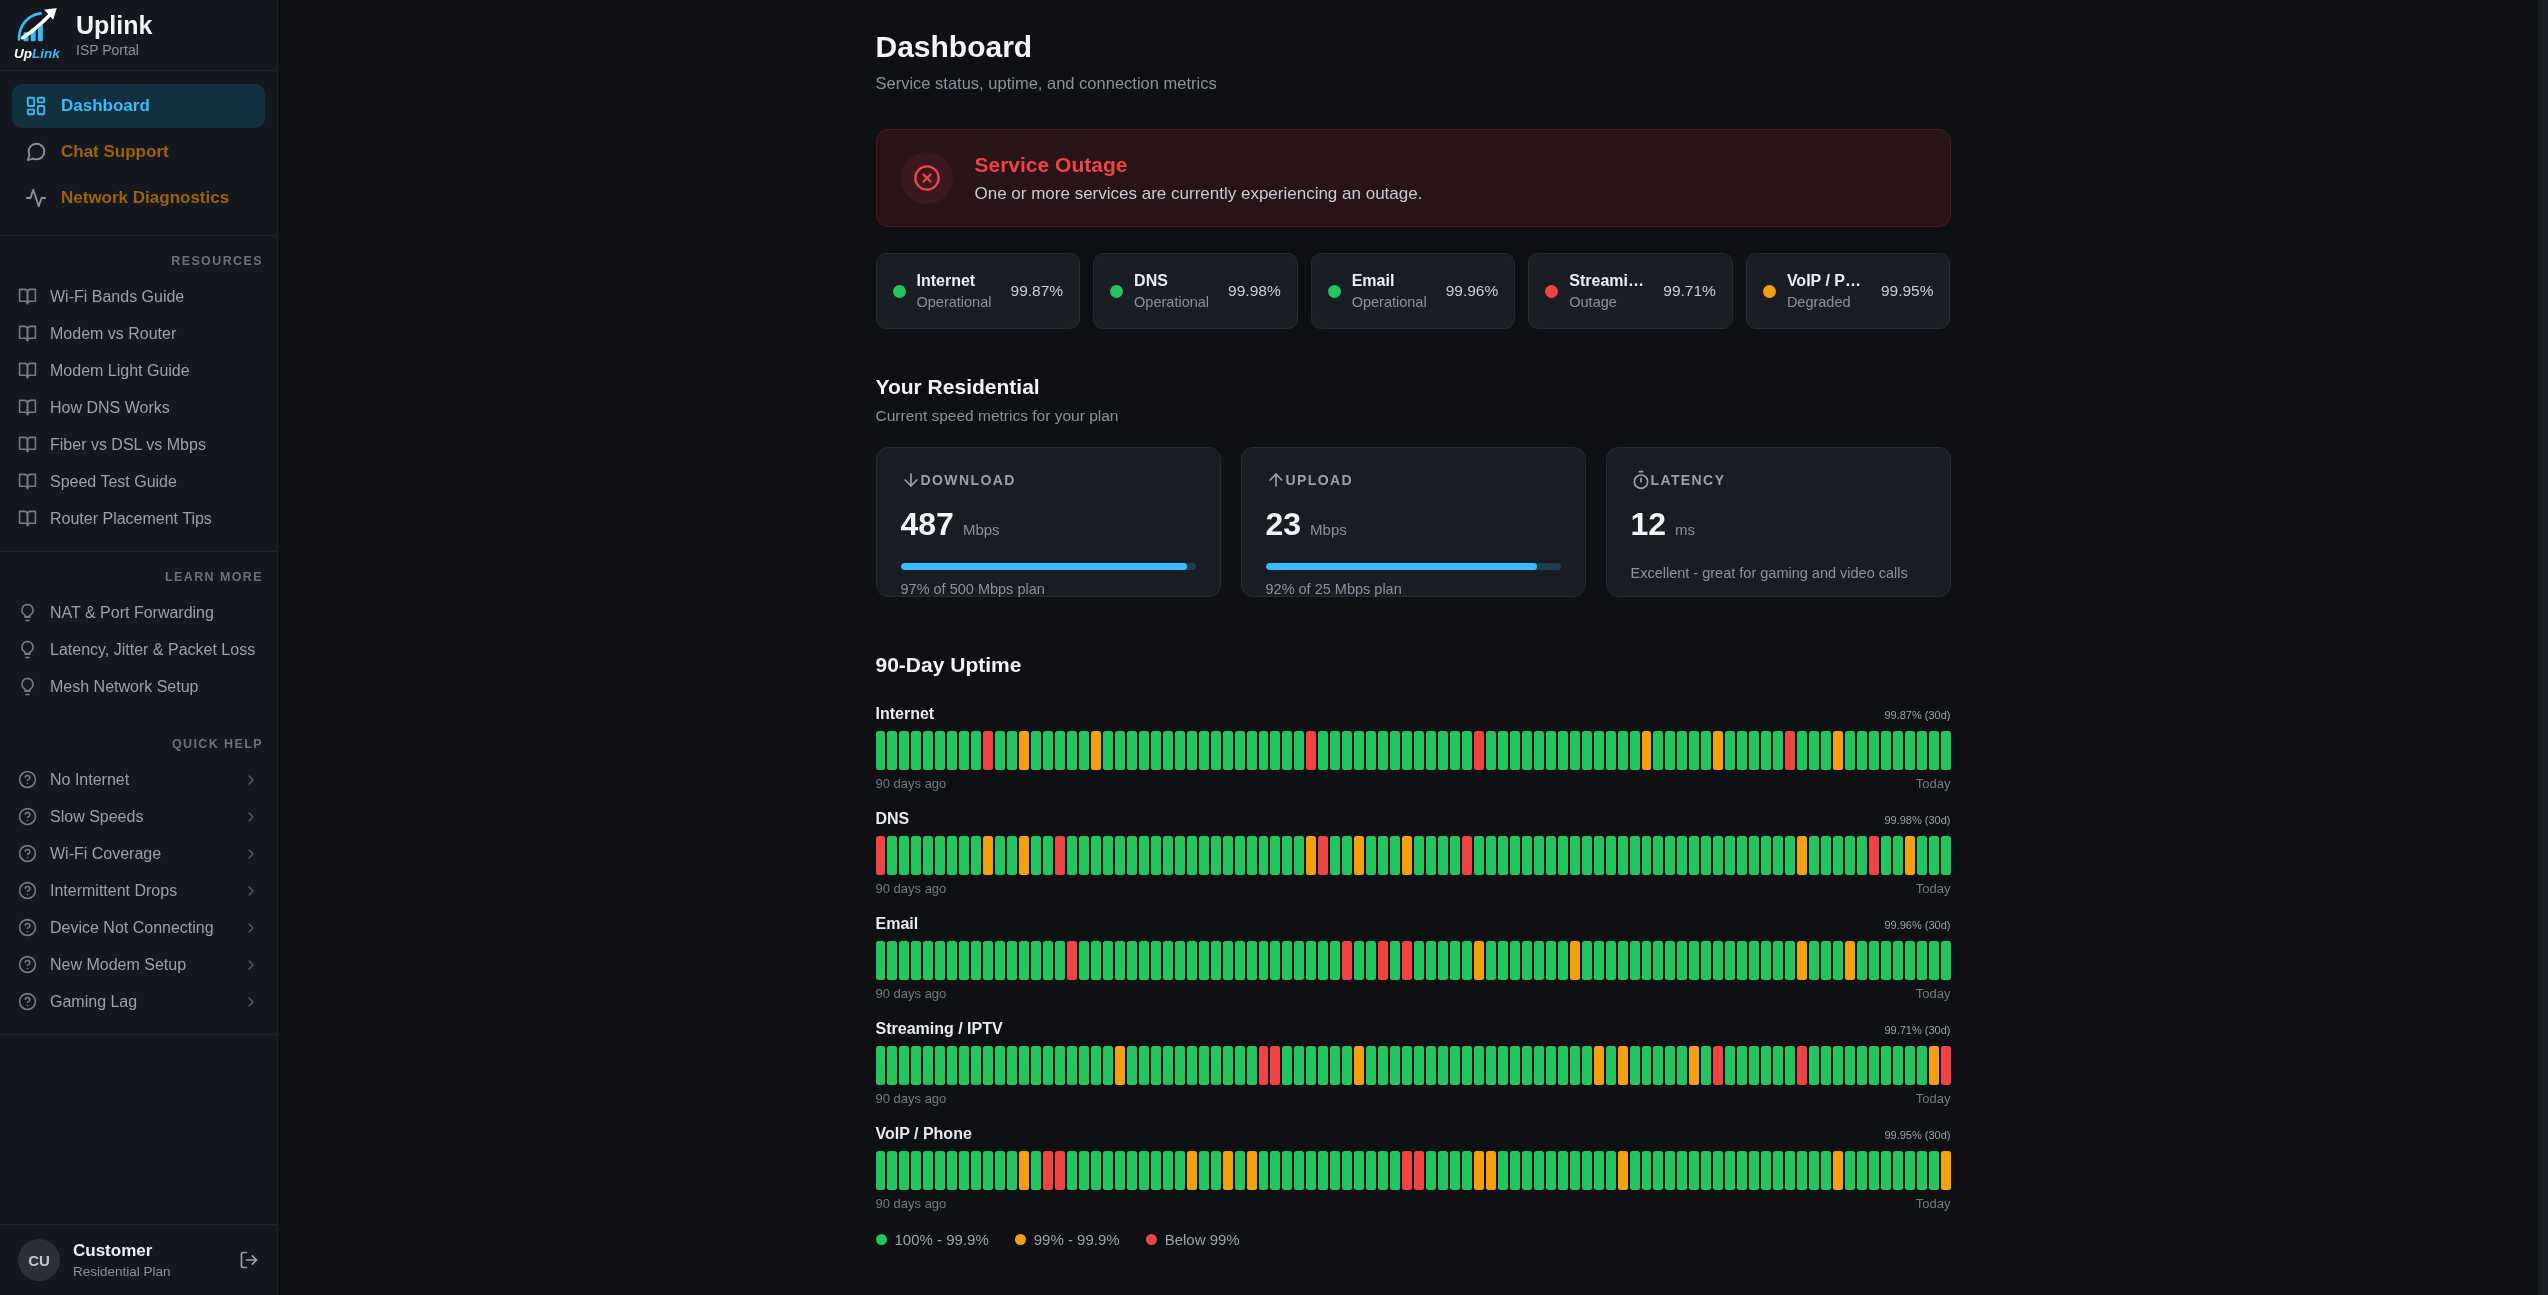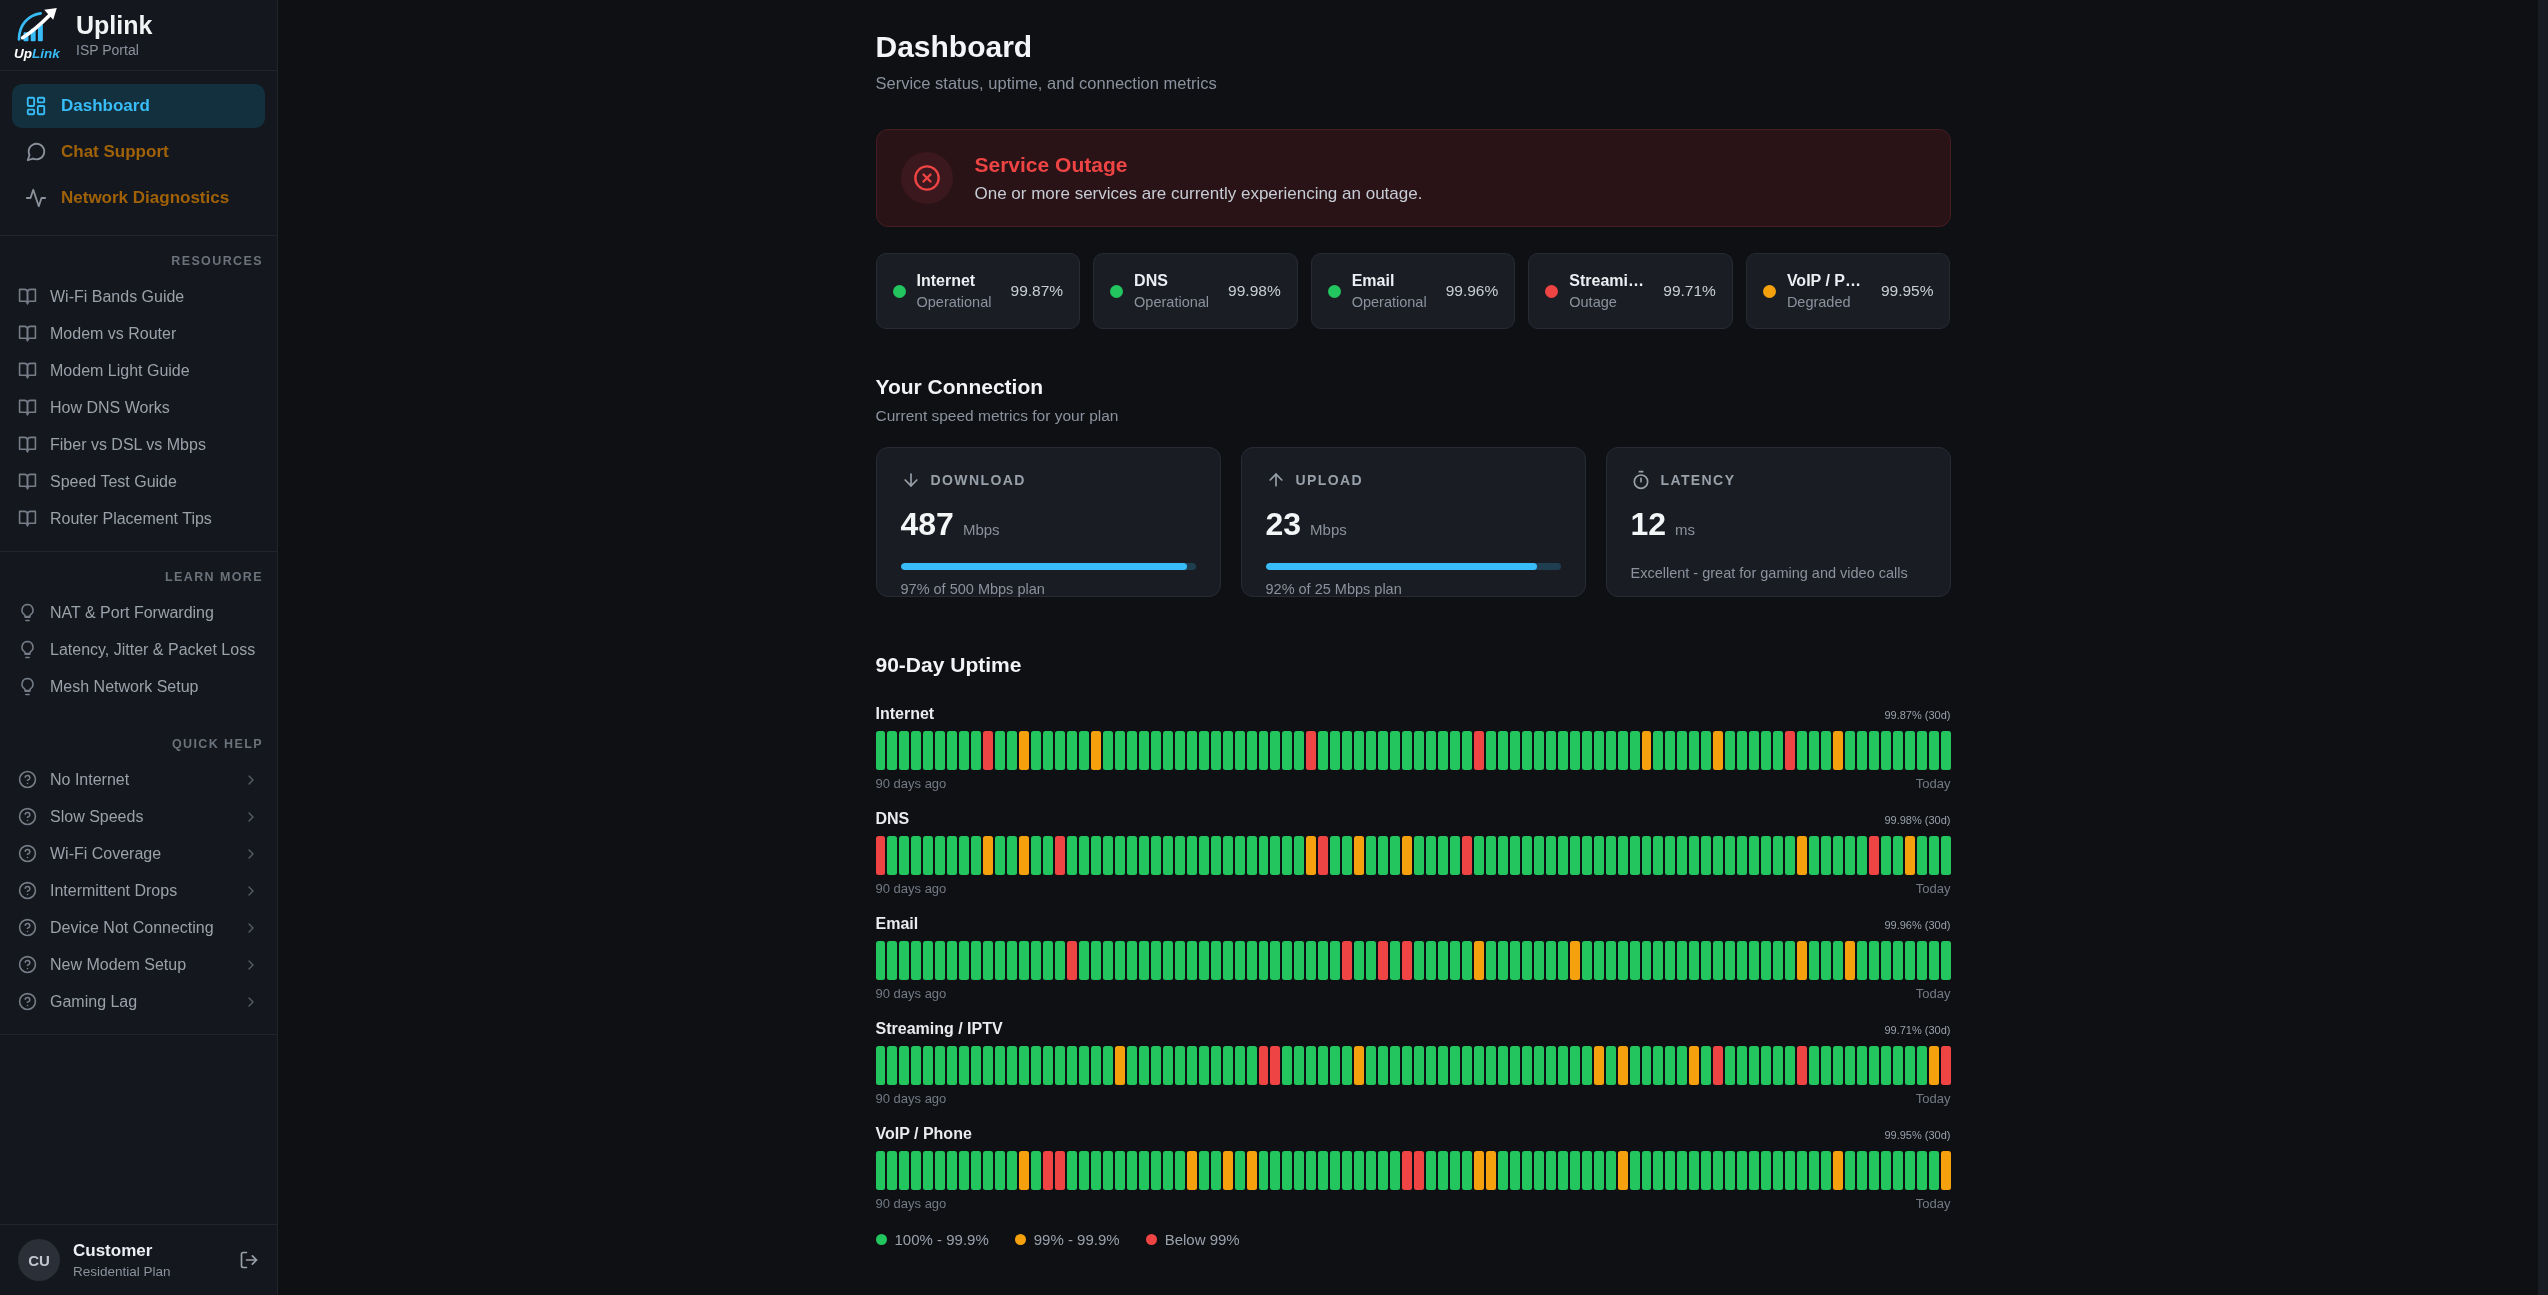--- a/index.html
+++ b/index.html
@@ -95,21 +95,21 @@
   .sc-pct { font-size:15.5px; color:#c9ced6; flex-shrink:0; }
 
   .sec-title { font-size:21px; font-weight:bold; color:#f2f3f5; }
   .sec-sub { font-size:15.5px; color:#8b929d; margin-top:8px; }
   .connection { margin-top:46px; }
   .conn-row { display:flex; gap:20px; margin-top:22px; }
   .conn-card {
     flex:1; height:150px; border-radius:12px;
     background:#191c23; border:1px solid #262b34; padding:22px 24px;
   }
-  .conn-label { display:flex; align-items:center; gap:10px; color:#98a0aa; }
+  .conn-label { display:flex; align-items:center; color:#98a0aa; }
   .conn-label .txt { font-size:14px; letter-spacing:1.4px; font-weight:bold; }
   .conn-value-row { margin-top:16px; display:flex; align-items:baseline; gap:9px; }
   .conn-value { font-size:32px; font-weight:bold; color:#f4f5f7; }
   .conn-unit { font-size:15px; color:#8b929d; }
   .progress { margin-top:20px; height:7px; border-radius:4px; background:rgba(56,189,248,0.22); overflow:hidden; }
   .progress-fill { height:100%; border-radius:4px; background:#38bdf8; }
   .conn-caption { margin-top:11px; font-size:14.5px; color:#8b929d; }
   .conn-caption.solo { margin-top:22px; }
 
   .uptime { margin-top:56px; }
@@ -471,21 +471,21 @@
             <span class="dot" style="background: rgb(245, 161, 13);"></span>
             <div class="sc-col">
               <div class="sc-title">VoIP / Phone</div>
               <div class="sc-status">Degraded</div>
             </div>
             <div class="sc-pct">99.95%</div>
           </div>
         </div>
 
       <div class="connection">
-        <div class="sec-title">Your Connection</div>
+        <div class="sec-title">Your Residential</div>
         <div class="sec-sub">Current speed metrics for your plan</div>
         <div class="conn-row" id="conn-cards">
             <div class="conn-card">
               <div class="conn-label">
                 <span class="icn i20">
                   <svg viewBox="0 0 24 24" fill="none" stroke="currentColor" stroke-width="2" stroke-linecap="round" stroke-linejoin="round">
                     <line x1="12" y1="5" x2="12" y2="19"></line>
                     <polyline points="19 12 12 19 5 12"></polyline>
                   </svg>
                 </span>

